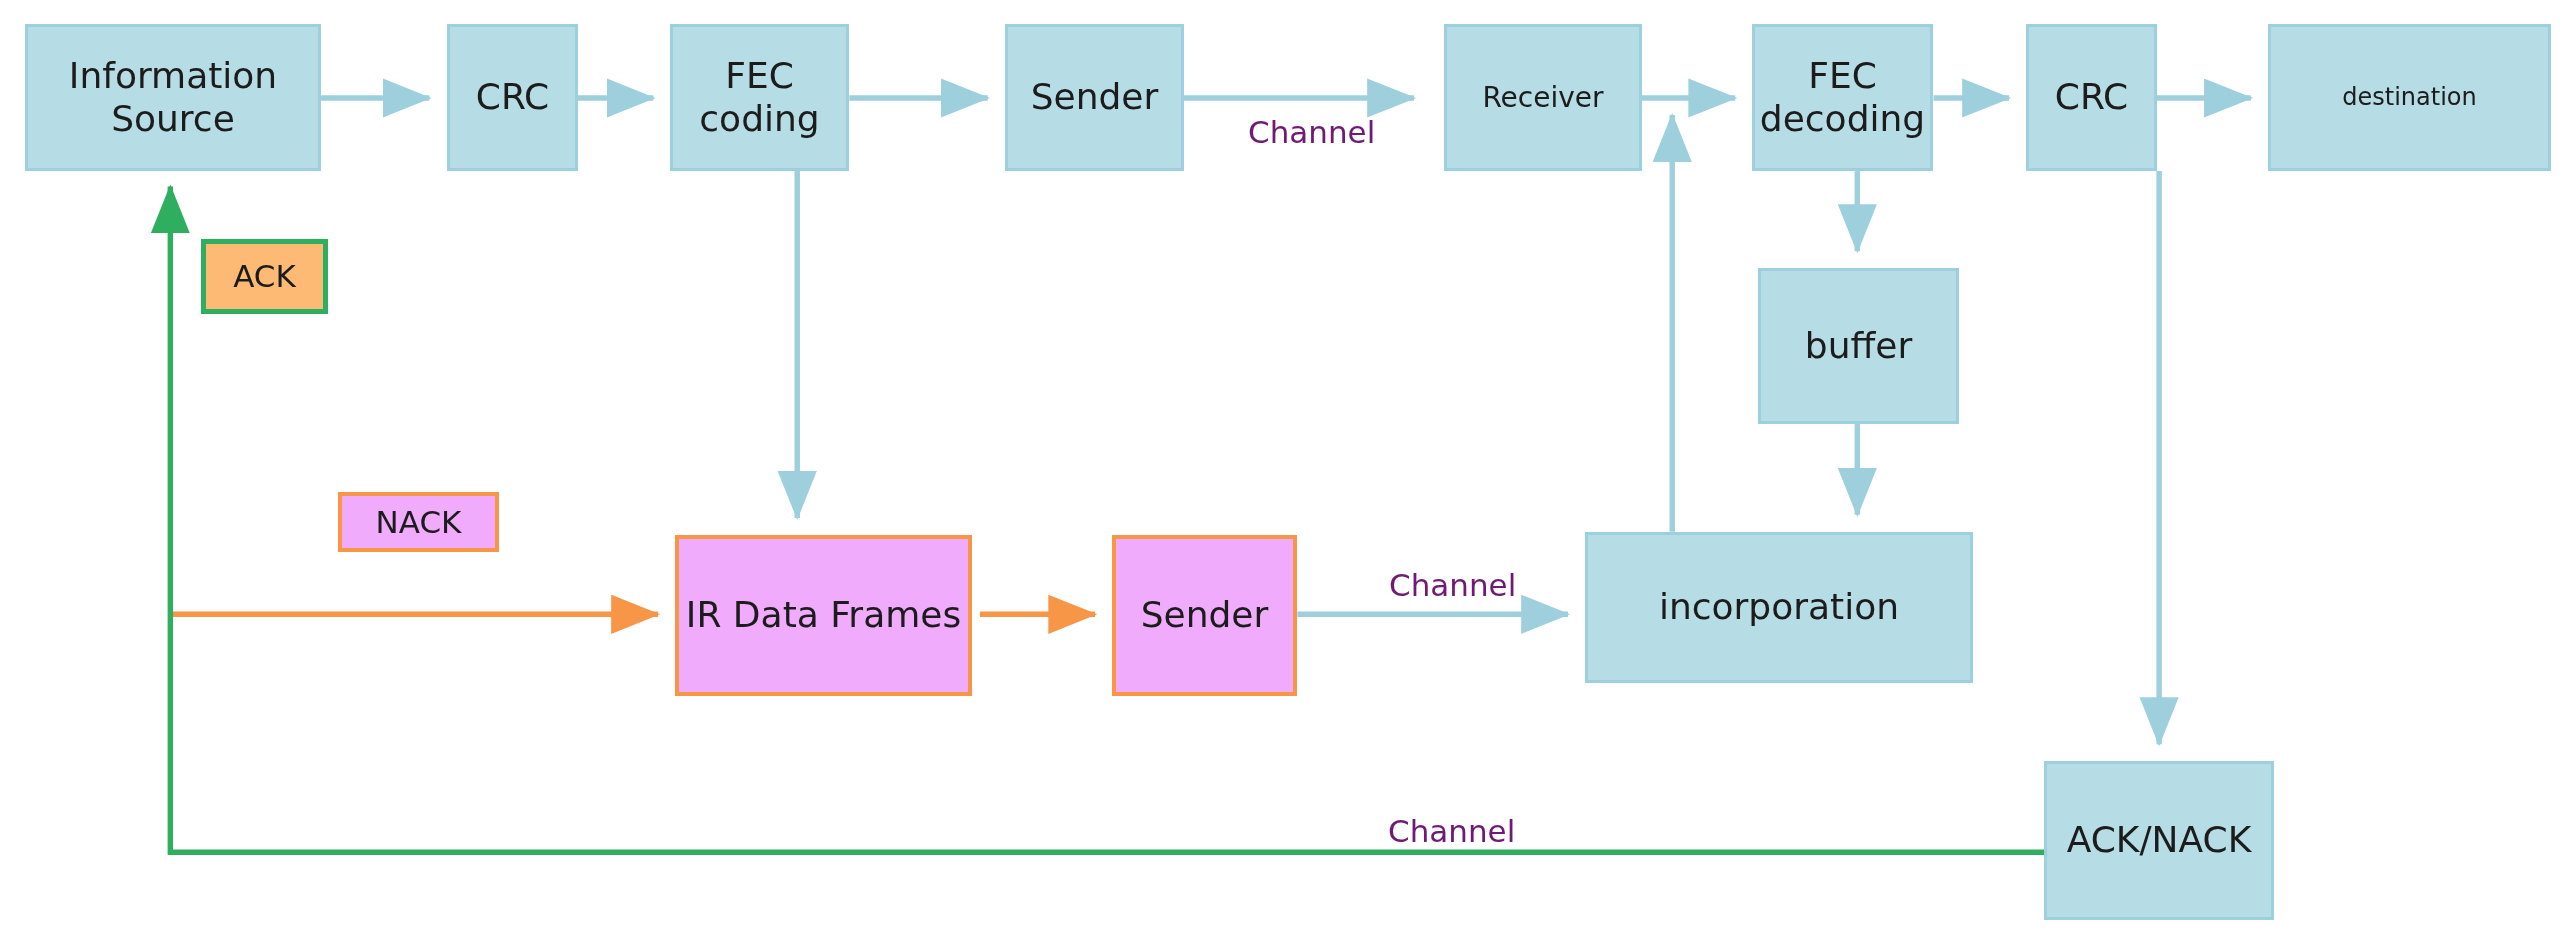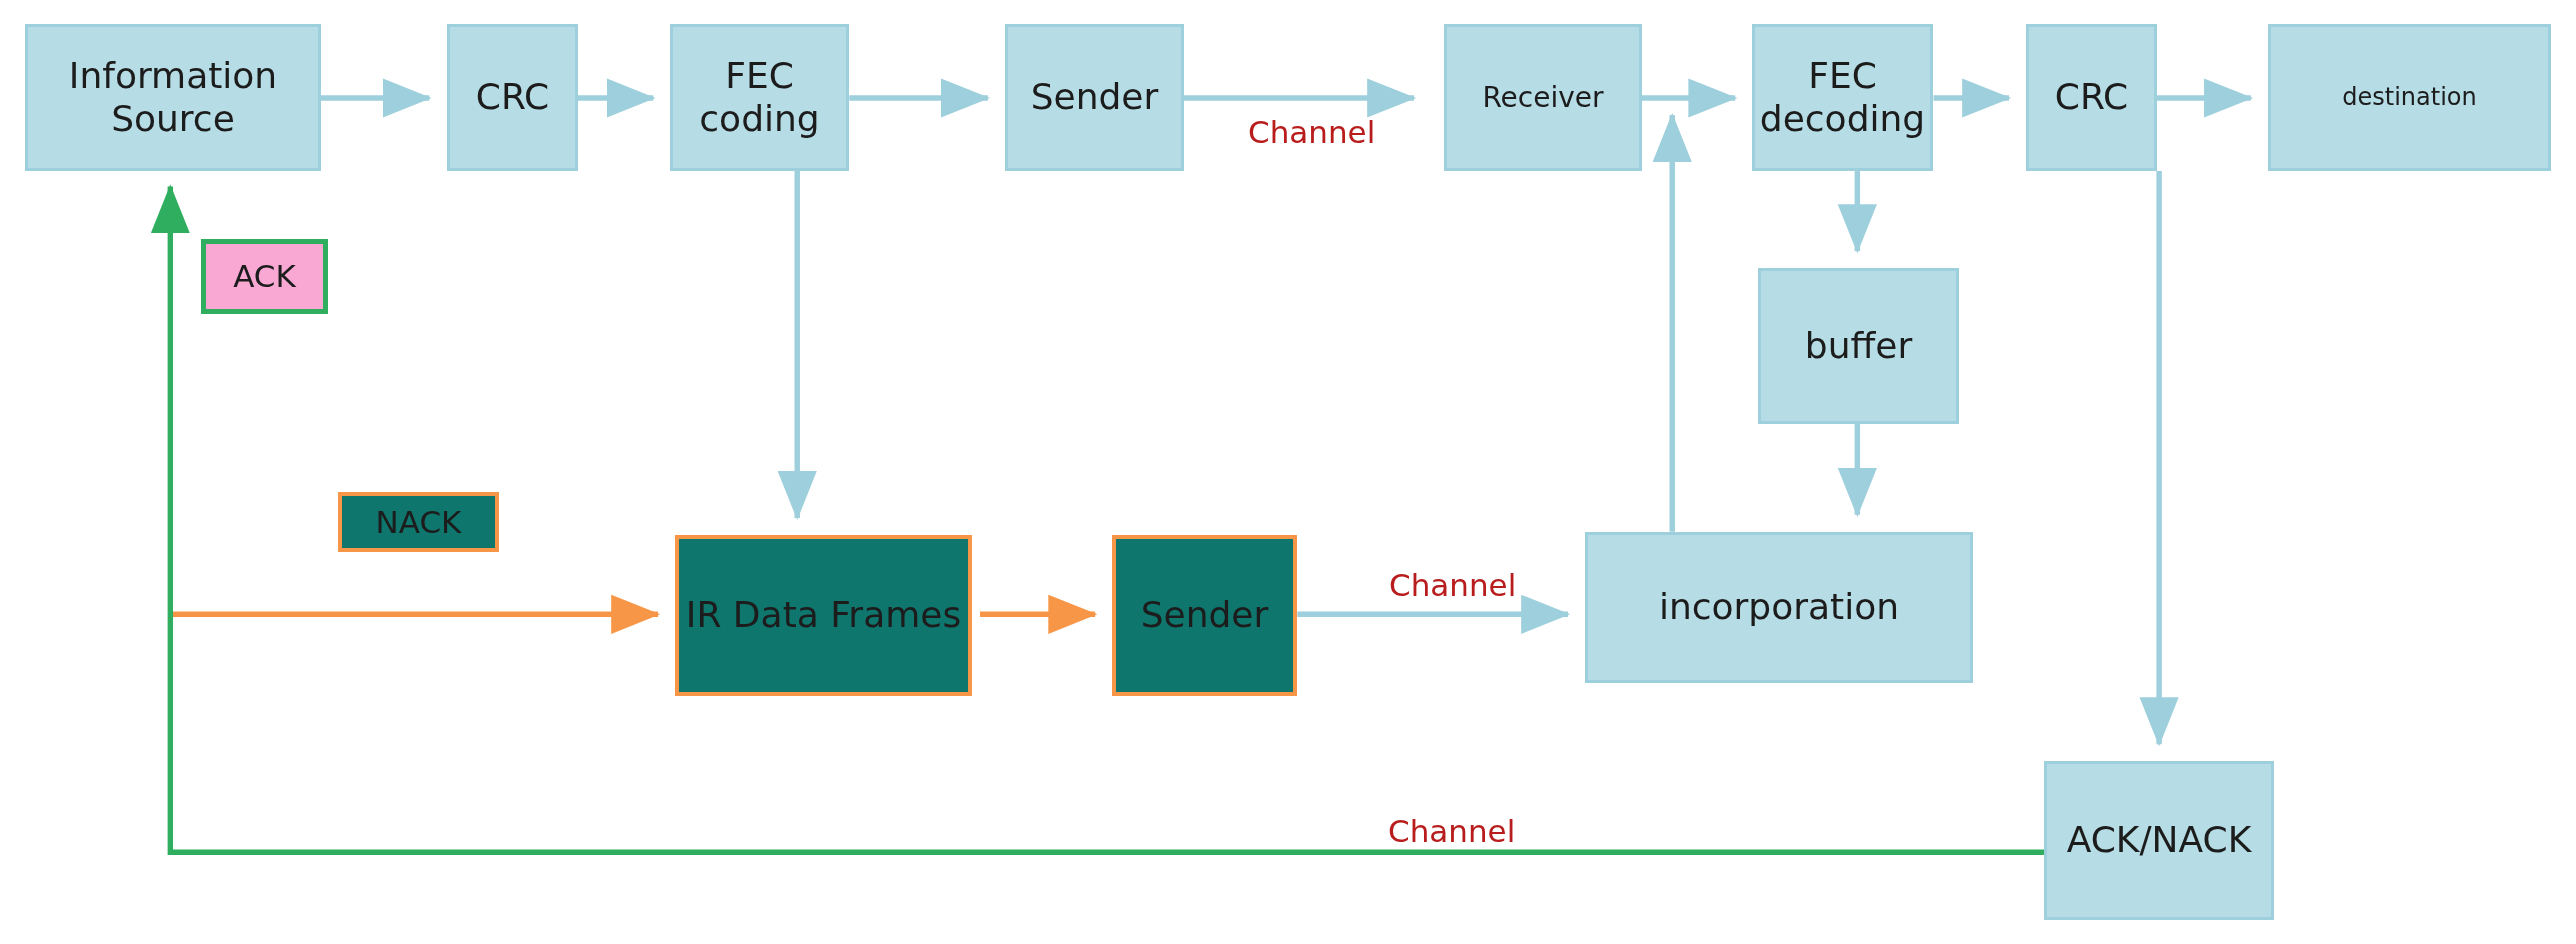--- a/index.html
+++ b/index.html
@@ -35,30 +35,30 @@
     text-align: center;
     line-height: 1.18;
     color: #1c1c1c;
     white-space: pre-line;
   }
   .node.blue {
     background: #b6dce5;
     border: 3.9px solid #9dcfdc;
   }
   .node.orange {
-    background: #0f766e;
+    background: #f0abfc;
     border: 4.7px solid #f79646;
   }
   .node.green {
-    background: #f9a8d4;
+    background: #fdba74;
     border: 5.4px solid #2fae5f;
   }
   .edge-label {
     position: absolute;
-    color: #b91c1c;
+    color: #701a75;
     white-space: nowrap;
     line-height: 1;
   }
 </style>
 </head>
 <body>
 
 <div id="canvas">
 
   <svg class="edges" viewBox="0 0 3312 1214" preserveAspectRatio="none">

